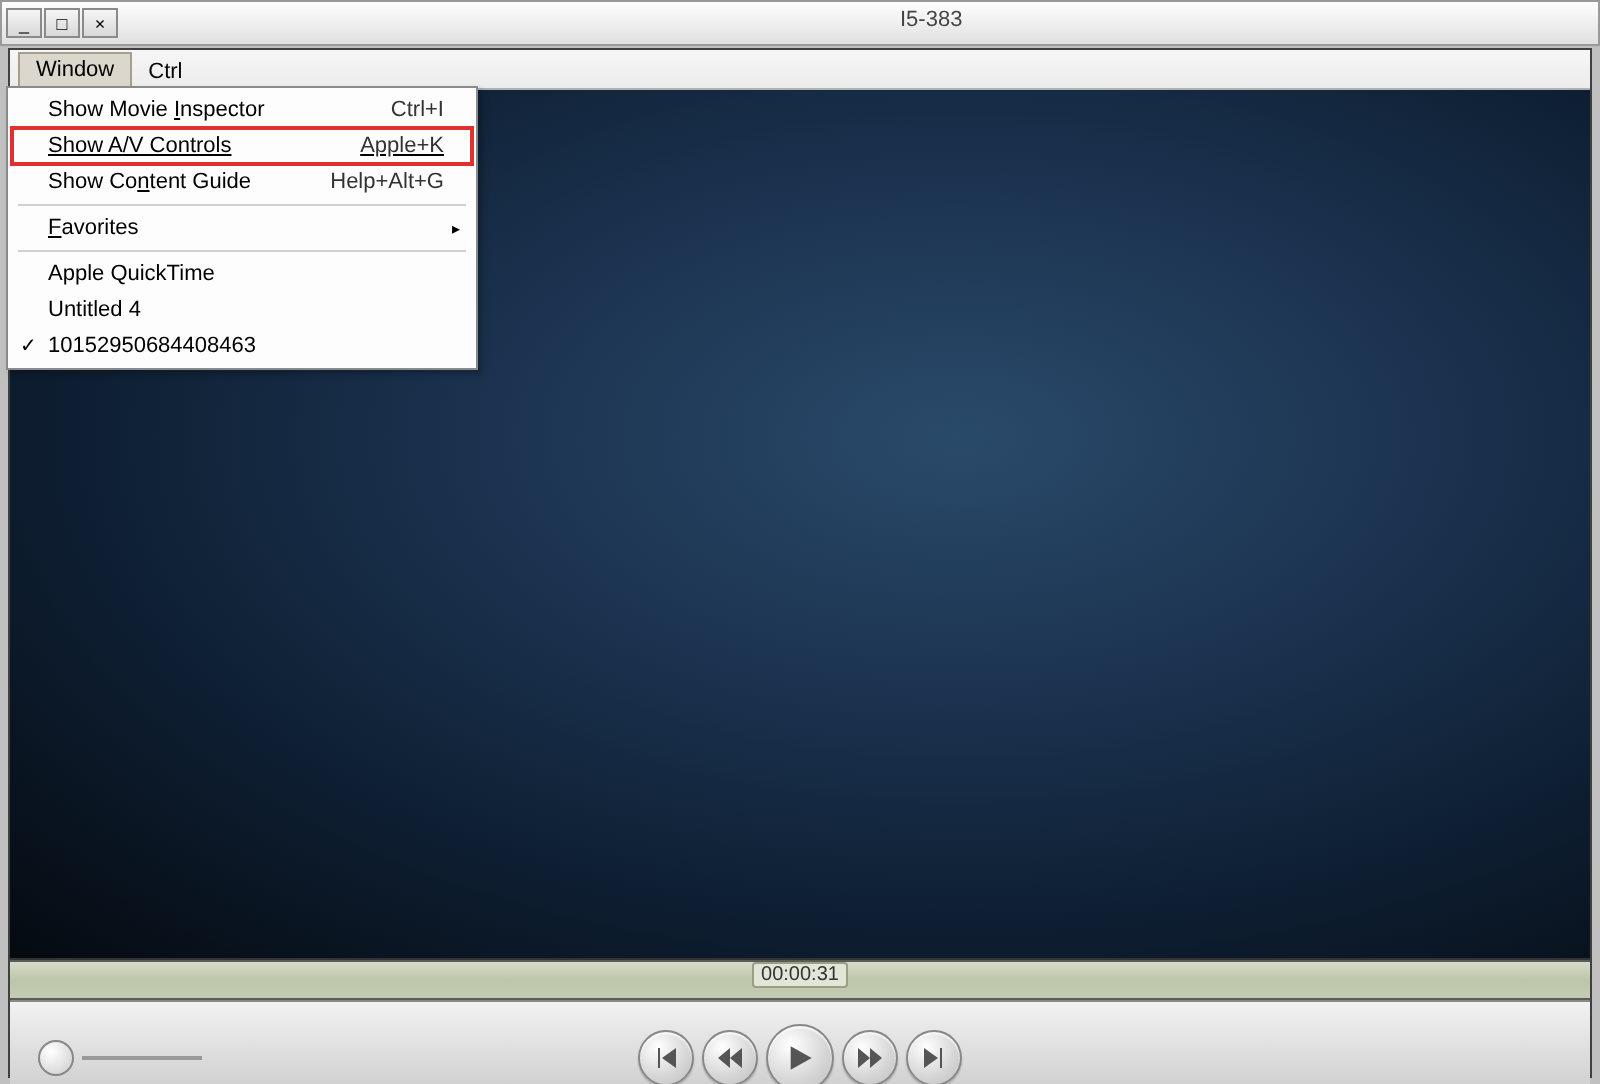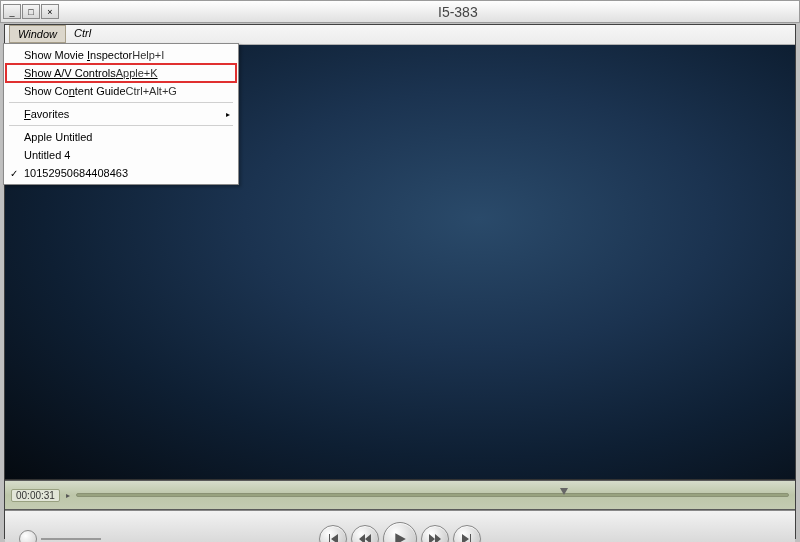--- a/index.html
+++ b/index.html
@@ -17,43 +17,42 @@
       height: 23px;
       background: linear-gradient(to bottom, #fefefe, #e0e0e0);
       border: 1px solid #9a9a9a;
       display: flex;
       align-items: center;
       justify-content: space-between;
       padding: 0 2px;
     }
     .title-text {
       position: absolute;
-      left: 438px;
+      left: 450px;
       top: 4px;
-      font-size: 14px;
+      font-size: 11px;
       color: #444;
     }
     .win-btns { display: flex; gap: 1px; }
     .win-btn {
       width: 18px; height: 15px;
       background: linear-gradient(to bottom, #f5f5f5, #d8d8d8);
       border: 1px solid #8a8a8a;
       font-size: 9px;
       display: flex; align-items: center; justify-content: center;
       cursor: pointer;
     }
     
     .menubar {
       height: 20px;
       background: linear-gradient(to bottom, #f6f6f6, #ececec);
       border-bottom: 1px solid #b0b0b0;
       display: flex;
-      align-items: flex-start;
+      align-items: flex-end;
       padding-left: 4px;
-      font-style: italic;
     }
     .menu-item {
       padding: 2px 8px;
       cursor: pointer;
     }
     .menu-item.active {
       background: #dcd7cc;
       border: 1px solid #a89f8a;
     }
     
@@ -63,21 +62,21 @@
       left: 3px;
       width: 236px;
       background: #fdfdfd;
       border: 1px solid #8a8a8a;
       box-shadow: 2px 2px 3px rgba(0,0,0,0.25);
       z-index: 100;
       padding: 2px;
     }
     .dropdown-item {
       display: flex;
-      justify-content: flex-start;
+      justify-content: space-between;
       align-items: center;
       padding: 3px 14px 3px 18px;
       cursor: pointer;
       position: relative;
     }
     .dropdown-item.highlighted {
       outline: 2px solid #e03030;
       outline-offset: -1px;
       text-decoration: underline;
     }
@@ -121,28 +120,29 @@
       z-index: 3;
     }
     .video-area {
       width: 100%;
       height: 435px;
       background: radial-gradient(ellipse at 60% 40%, #2a4a6a 0%, #1b3350 35%, #0e1f33 65%, #050a10 100%);
       border-bottom: 1px solid #333;
     }
     
     .timeline-bar {
-      height: 30px;
+      height: 20px;
       background: linear-gradient(to bottom, #d6dccb, #bdc6a9, #c4cbb2);
       border-top: 1px solid #5a5a5a;
       border-bottom: 1px solid #5a5a5a;
       display: flex;
       align-items: center;
       padding: 0 6px;
       gap: 6px;
+      flex-direction: column;
     }
     .time-display {
       font-size: 10px;
       color: #333;
       background: #e2e6d8;
       border: 1px solid #98a080;
       padding: 0 4px;
       border-radius: 2px;
     }
     .seek-track {
@@ -267,38 +267,38 @@
             <path d="M1 1l7 5-7 5zM9 1h1v10H9z"></path>
           </svg>
       </div>
     </div>
   </div>
 </div>
 
 <div class="dropdown" id="dropdown">
     <div class="dropdown-item">
       <span>Show Movie <span class="u">I</span>nspector</span>
-      <span class="accel">Help+I</span>
+      <span class="accel">Ctrl+I</span>
     </div>
     <div class="dropdown-item highlighted">
       <span>Show <span class="u">A</span>/V Controls</span>
       <span class="accel">Apple+K</span>
     </div>
     <div class="dropdown-item">
       <span>Show Co<span class="u">n</span>tent Guide</span>
-      <span class="accel">Ctrl+Alt+G</span>
+      <span class="accel">Help+Alt+G</span>
     </div>
     <div class="dropdown-sep"></div>
     <div class="dropdown-item">
       <span><span class="u">F</span>avorites</span>
       <span class="submenu-arrow">▸</span>
     </div>
     <div class="dropdown-sep"></div>
     <div class="dropdown-item">
-      <span>Apple Untitled</span>
+      <span>Apple QuickTime</span>
     </div>
     <div class="dropdown-item">
       <span>Untitled 4</span>
     </div>
     <div class="dropdown-item">
       <span class="check-mark">✓</span>
       <span>10152950684408463</span>
     </div>
   </div>
 

